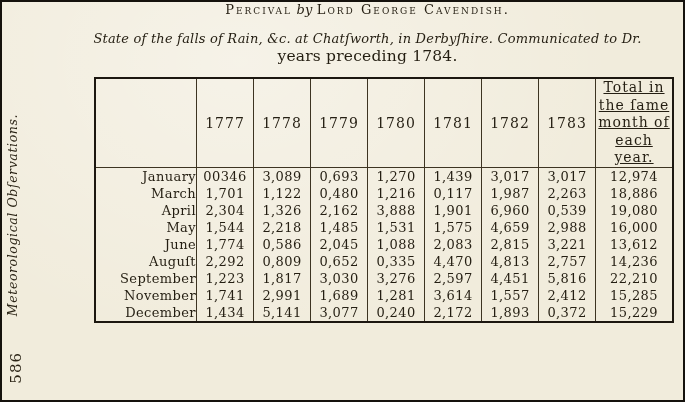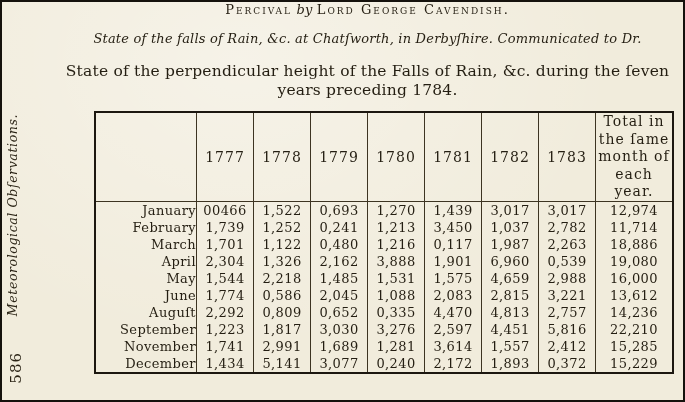--- a/index.html
+++ b/index.html
@@ -74,21 +74,21 @@
   .rain-table thead th {
     border-bottom:1.5px solid #3d3422;
     height:34px;
     font-size:14px;
     letter-spacing:1px;
     vertical-align:middle;
     text-align:center;
   }
   .month-col  { width:100px; }
   .year-col   { width:56px;  }
-  .total-col  { width:76px;  }
+  .total-col  { width:76px;text-decoration:underline;  }
   .total-head {
     font-size:8.5px;
     letter-spacing:0;
     line-height:1.25;
     padding:1px 3px;
   }
   .rain-table tbody td {
     height:17px;
     line-height:17px;
     font-size:13px;
@@ -111,60 +111,48 @@
 
   <div class="margin-rotated page-num">586</div>
 
   <div class="headings">
     <div class="heading-it heading-it2">
       <span class="sc">Percival</span>
       <span class="it">by</span>
       <span class="sc">Lord George Cavendish.</span>
     </div>
     <div class="heading-it">State of the falls of Rain, &amp;c. at Chatſworth, in Derbyſhire. Communicated to Dr.</div>
-    <div class="subheading sub1">State of the perpendicular height of the Falls of Rain, &amp;c. during the ſeven</div>
     <div class="subheading sub2">years preceding 1784.</div>
   </div>
 
   <table class="rain-table">
     <thead>
         <tr>
           <th class="month-col"></th>
           <th class="year-col">1777</th>
           <th class="year-col">1778</th>
           <th class="year-col">1779</th>
           <th class="year-col">1780</th>
           <th class="year-col">1781</th>
           <th class="year-col">1782</th>
           <th class="year-col">1783</th>
           <th class="total-col total-head">Total in the ſame month of each year.</th>
         </tr>
       </thead>
     <tbody>
         <tr>
           <td class="month-cell">January</td>
-          <td class="num-cell">00466</td>
-          <td class="num-cell">1,522</td>
+          <td class="num-cell">00346</td>
+          <td class="num-cell">3,089</td>
           <td class="num-cell">0,693</td>
           <td class="num-cell">1,270</td>
           <td class="num-cell">1,439</td>
           <td class="num-cell">3,017</td>
           <td class="num-cell">3,017</td>
           <td class="num-cell row-total">12,974</td>
-        </tr>
-        <tr>
-          <td class="month-cell">February</td>
-          <td class="num-cell">1,739</td>
-          <td class="num-cell">1,252</td>
-          <td class="num-cell">0,241</td>
-          <td class="num-cell">1,213</td>
-          <td class="num-cell">3,450</td>
-          <td class="num-cell">1,037</td>
-          <td class="num-cell">2,782</td>
-          <td class="num-cell row-total">11,714</td>
         </tr>
         <tr>
           <td class="month-cell">March</td>
           <td class="num-cell">1,701</td>
           <td class="num-cell">1,122</td>
           <td class="num-cell">0,480</td>
           <td class="num-cell">1,216</td>
           <td class="num-cell">0,117</td>
           <td class="num-cell">1,987</td>
           <td class="num-cell">2,263</td>

